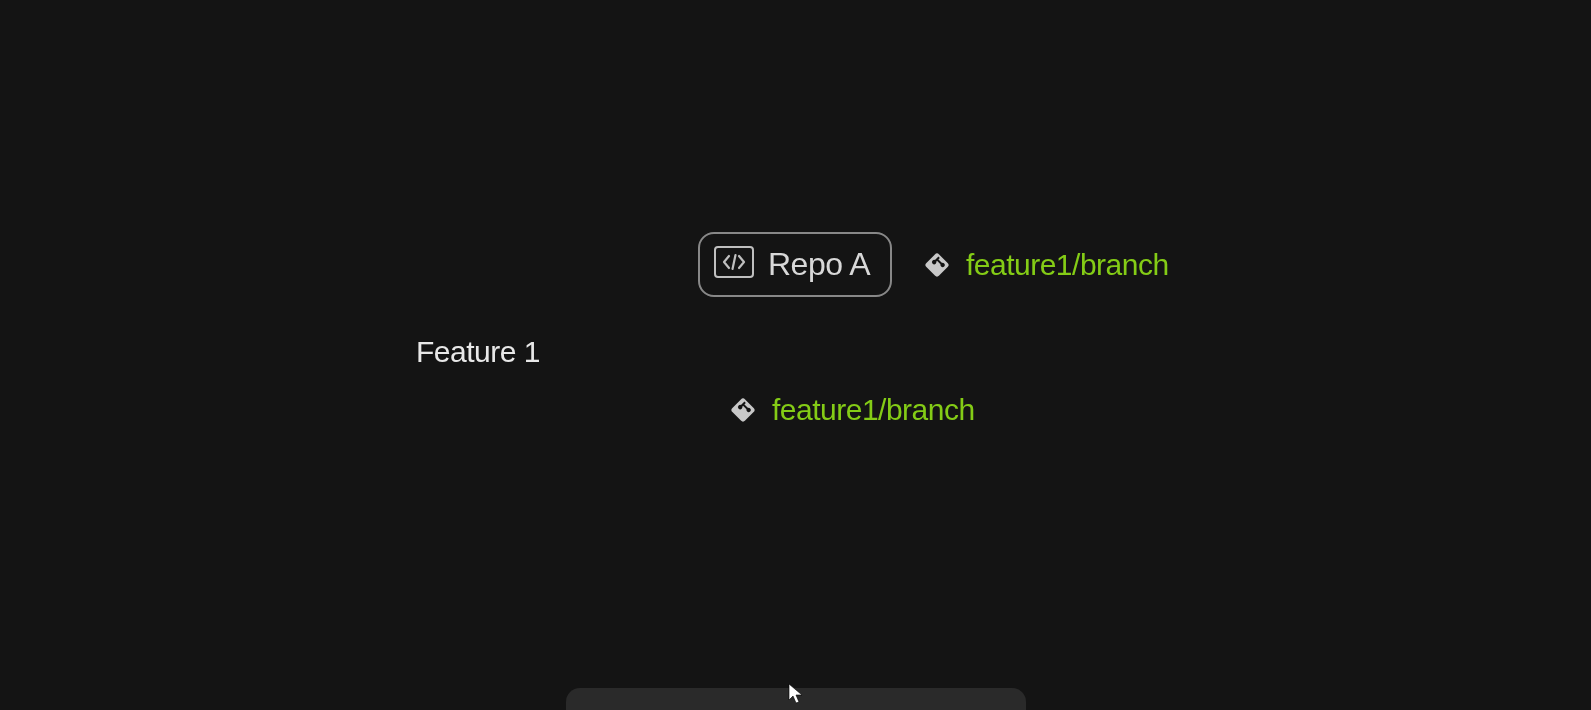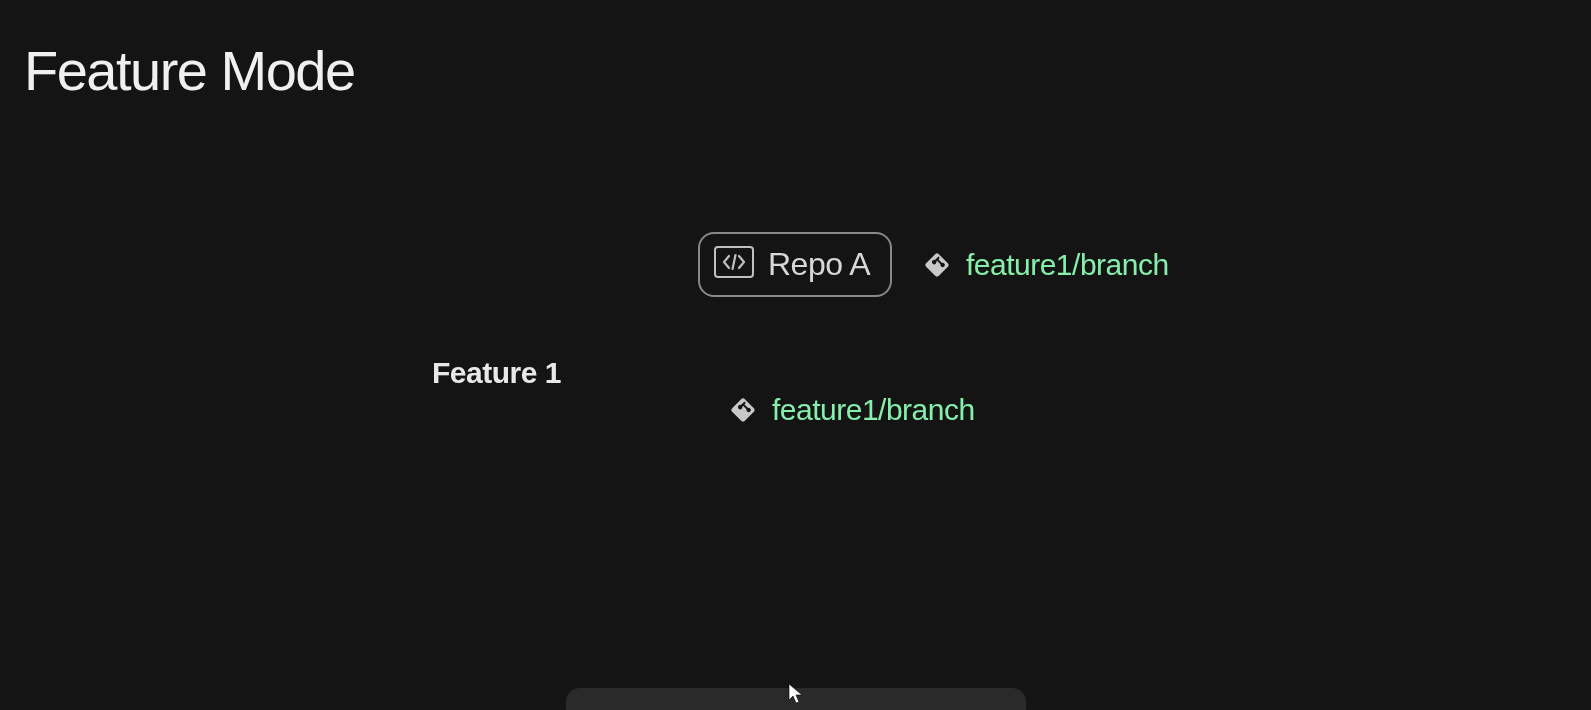--- a/index.html
+++ b/index.html
@@ -33,27 +33,26 @@
       margin-top: 18px;
     }
     .content {
       position: absolute;
       left: 0;
       right: 0;
       top: 170px;
     }
     .feature-label {
       position: absolute;
-      left: 432px;
+      left: 416px;
       top: 165px;
       font-size: 30px;
       color: #e8e8e8;
-      font-weight: 700;
+      font-weight: 400;
       letter-spacing: -0.5px;
-      margin-top: 21px;
     }
     .repos-col {
       position: absolute;
       left: 698px;
       top: 62px;
     }
     .repo-row {
       display: flex;
       align-items: center;
       margin-bottom: 96px;
@@ -92,21 +91,21 @@
       gap: 14px;
       margin-left: 30px;
     }
     .git-icon {
       width: 30px;
       height: 30px;
       flex-shrink: 0;
     }
     .branch-name {
       font-size: 30px;
-      color: #86efac;
+      color: #84cc16;
       font-weight: 400;
       letter-spacing: -0.5px;
     }
     .bottom-bar {
       position: absolute;
       left: 50%;
       transform: translateX(-50%);
       bottom: 0;
       width: 460px;
       height: 22px;
@@ -121,21 +120,20 @@
       position: absolute;
       left: 50%;
       top: -6px;
       transform: translateX(-50%);
     }
   </style>
 </head>
 <body>
 
 <div class="header">
-  <div class="title">Feature Mode</div>
 </div>
 
 <div class="content">
 
   <div class="feature-label">Feature 1</div>
 
   <div class="repos-col">
 
     <div class="repo-row">
       <div class="repo-chip">

